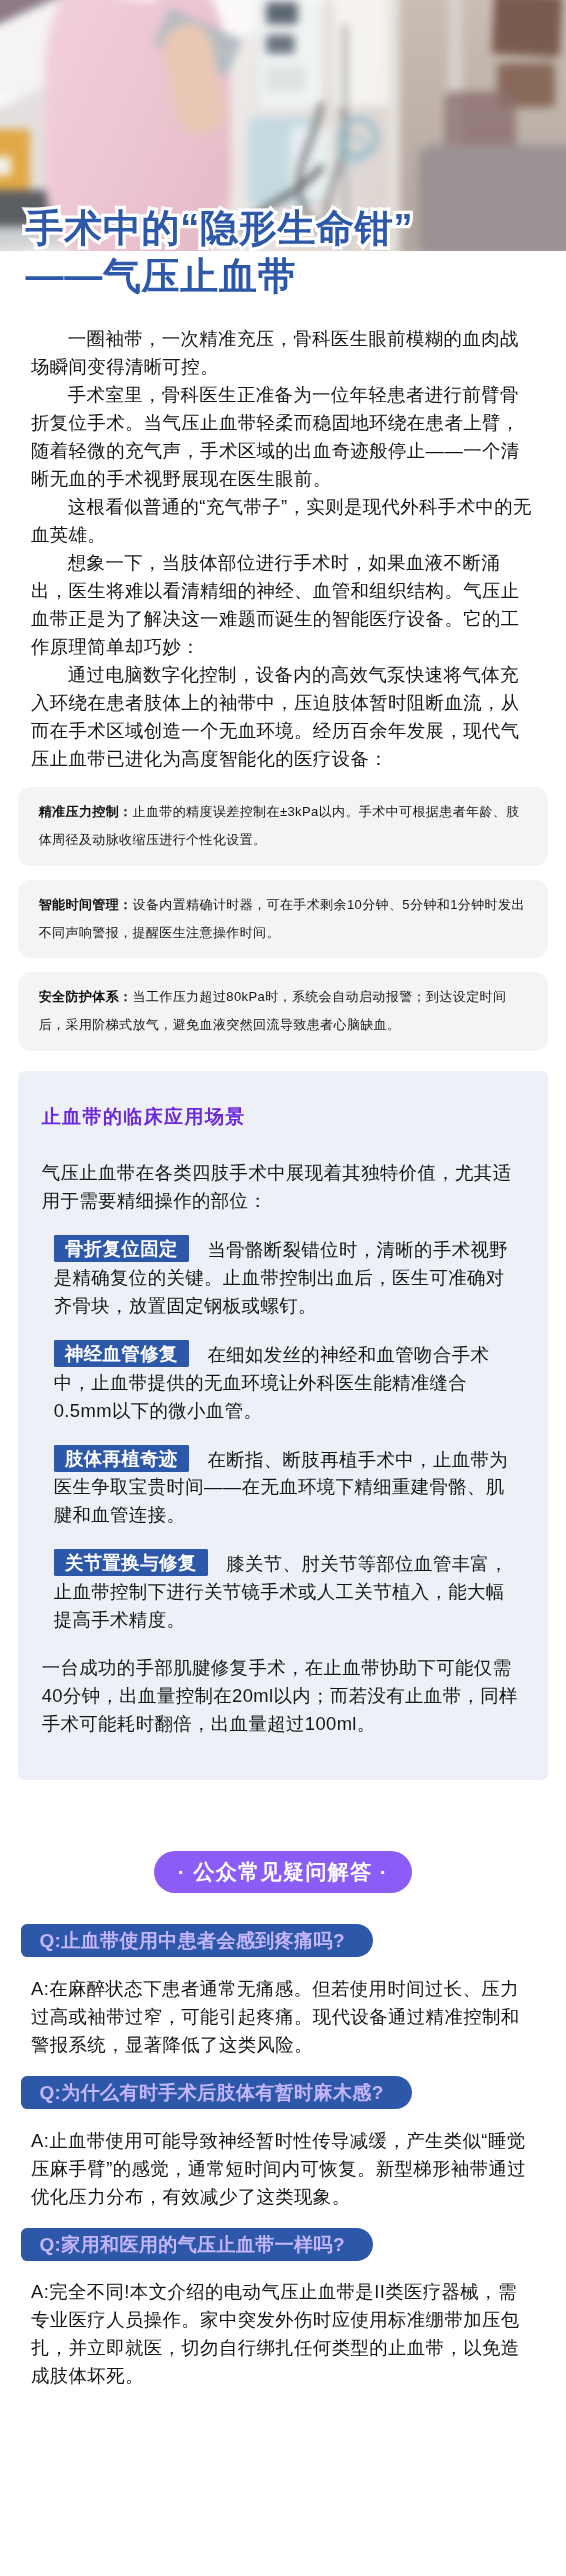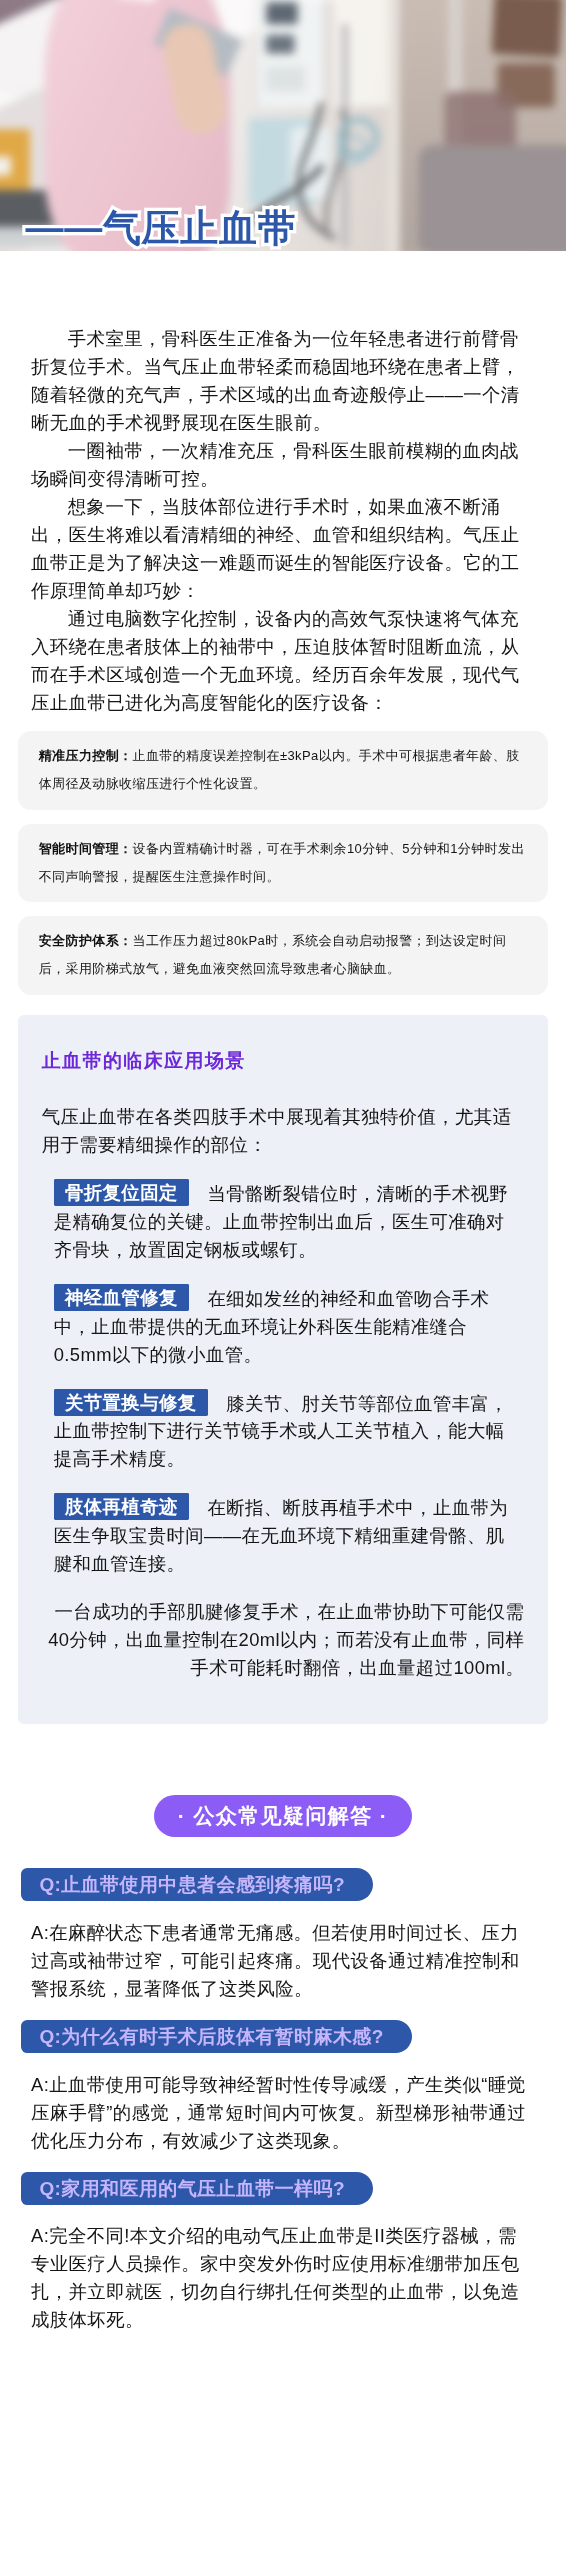--- a/index.html
+++ b/index.html
@@ -57,21 +57,21 @@
   .gray-box:first-of-type{margin-top:21px;}
   .gray-box b{color:#101010;}
 
   
   .app-section{margin:20px 17.7px 0;background:#edf1f7;border-radius:5.7px;padding:28px 24px 42px;}
   .app-title{font-size:19px;line-height:35px;color:#6d28d9;font-weight:800;margin:0 0 25.5px;letter-spacing:1.4px;}
   .app-p{font-size:18.4px;line-height:28px;margin:0;letter-spacing:0.4px;}
   .app-item{font-size:18.4px;line-height:28px;margin:20px 12px 0;letter-spacing:0.4px;}
   .chip{display:inline-block;background:#2d57a8;color:#fff;font-weight:700;font-size:18.4px;
         line-height:27px;padding:0 11.3px;margin-right:18.4px;border-radius:1.4px;vertical-align:0.7px;}
-  .app-close{margin-top:20px;text-align:right;}
+  .app-close{margin-top:20px;}
 
   
   .faq{padding:0 21px;}
   .faq-badge{width:fit-content;margin:71px auto 0;background:#8b5cf6;color:#fff;font-size:21px;
              font-weight:700;line-height:24px;padding:9.2px 24px;border-radius:707px;letter-spacing:1.4px;}
   .faq-q{width:fit-content;margin:17px 0 0;background:#2d57a8;color:#c4b5fd;font-size:19px;font-weight:700;
          line-height:33px;padding:0 28px 0 18.4px;border-radius:7px 18.4px 18.4px 7px;letter-spacing:0.4px;}
   .faq-q.first{margin-top:31px;}
   .faq-a{font-size:18.4px;line-height:28px;margin:17.7px 10px 0;letter-spacing:0.4px;}
 </style>
@@ -114,26 +114,28 @@
         <path d="M470,165 C462,225 428,248 444,300 C450,325 470,338 488,348" fill="none" stroke="#6f7173" stroke-width="7"></path>
         <path d="M498,175 C518,235 468,278 478,335" fill="none" stroke="#7d7f82" stroke-width="6"></path>
         <path d="M472,250 C430,298 388,300 362,338" fill="none" stroke="#63656a" stroke-width="8"></path>
         <circle cx="520" cy="212" r="24" fill="none" stroke="#8fb9c9" stroke-width="7"></circle>
         <circle cx="512" cy="228" r="18" fill="none" stroke="#9cc3d1" stroke-width="5"></circle>
       </svg>
     </div>
   </div>
 
   <div class="main-title">
+    <span>手术中的“隐形生命钳”</span>
     <span>——气压止血带</span>
   </div>
 
   <div class="content">
+    <p class="body-p">一圈袖带，一次精准充压，骨科医生眼前模糊的血肉战场瞬间变得清晰可控。</p>
     <p class="body-p">手术室里，骨科医生正准备为一位年轻患者进行前臂骨折复位手术。当气压止血带轻柔而稳固地环绕在患者上臂，随着轻微的充气声，手术区域的出血奇迹般停止——一个清晰无血的手术视野展现在医生眼前。</p>
-    <p class="body-p">一圈袖带，一次精准充压，骨科医生眼前模糊的血肉战场瞬间变得清晰可控。</p>
+    <p class="body-p">这根看似普通的“充气带子”，实则是现代外科手术中的无血英雄。</p>
 
     <p class="body-p">想象一下，当肢体部位进行手术时，如果血液不断涌出，医生将难以看清精细的神经、血管和组织结构。气压止血带正是为了解决这一难题而诞生的智能医疗设备。它的工作原理简单却巧妙：</p>
     <p class="body-p">通过电脑数字化控制，设备内的高效气泵快速将气体充入环绕在患者肢体上的袖带中，压迫肢体暂时阻断血流，从而在手术区域创造一个无血环境。经历百余年发展，现代气压止血带已进化为高度智能化的医疗设备：</p>
   </div>
 
   <div class="gray-box">
     <b>精准压力控制：</b><span>止血带的精度误差控制在±3kPa以内。手术中可根据患者年龄、肢体周径及动脉收缩压进行个性化设置。</span>
   </div>
   <div class="gray-box">
     <b>智能时间管理：</b><span>设备内置精确计时器，可在手术剩余10分钟、5分钟和1分钟时发出不同声响警报，提醒医生注意操作时间。</span>
@@ -146,24 +148,24 @@
     <h2 class="app-title">止血带的临床应用场景</h2>
     <p class="app-p">气压止血带在各类四肢手术中展现着其独特价值，尤其适用于需要精细操作的部位：</p>
 
     <p class="app-item">
       <span class="chip">骨折复位固定</span><span>当骨骼断裂错位时，清晰的手术视野是精确复位的关键。止血带控制出血后，医生可准确对齐骨块，放置固定钢板或螺钉。</span>
     </p>
     <p class="app-item">
       <span class="chip">神经血管修复</span><span>在细如发丝的神经和血管吻合手术中，止血带提供的无血环境让外科医生能精准缝合0.5mm以下的微小血管。</span>
     </p>
     <p class="app-item">
-      <span class="chip">关节置换与修复</span><span>膝关节、肘关节等部位血管丰富，止血带控制下进行关节镜手术或人工关节植入，能大幅提高手术精度。</span>
+      <span class="chip">肢体再植奇迹</span><span>在断指、断肢再植手术中，止血带为医生争取宝贵时间——在无血环境下精细重建骨骼、肌腱和血管连接。</span>
     </p>
     <p class="app-item">
-      <span class="chip">肢体再植奇迹</span><span>在断指、断肢再植手术中，止血带为医生争取宝贵时间——在无血环境下精细重建骨骼、肌腱和血管连接。</span>
+      <span class="chip">关节置换与修复</span><span>膝关节、肘关节等部位血管丰富，止血带控制下进行关节镜手术或人工关节植入，能大幅提高手术精度。</span>
     </p>
 
     <p class="app-p app-close">一台成功的手部肌腱修复手术，在止血带协助下可能仅需40分钟，出血量控制在20ml以内；而若没有止血带，同样手术可能耗时翻倍，出血量超过100ml。</p>
   </div>
 
   <div class="faq">
     <div class="faq-badge">· 公众常见疑问解答 ·</div>
 
     <div class="faq-q first">Q:止血带使用中患者会感到疼痛吗?</div>
     <p class="faq-a">A:在麻醉状态下患者通常无痛感。但若使用时间过长、压力过高或袖带过窄，可能引起疼痛。现代设备通过精准控制和警报系统，显著降低了这类风险。</p>

